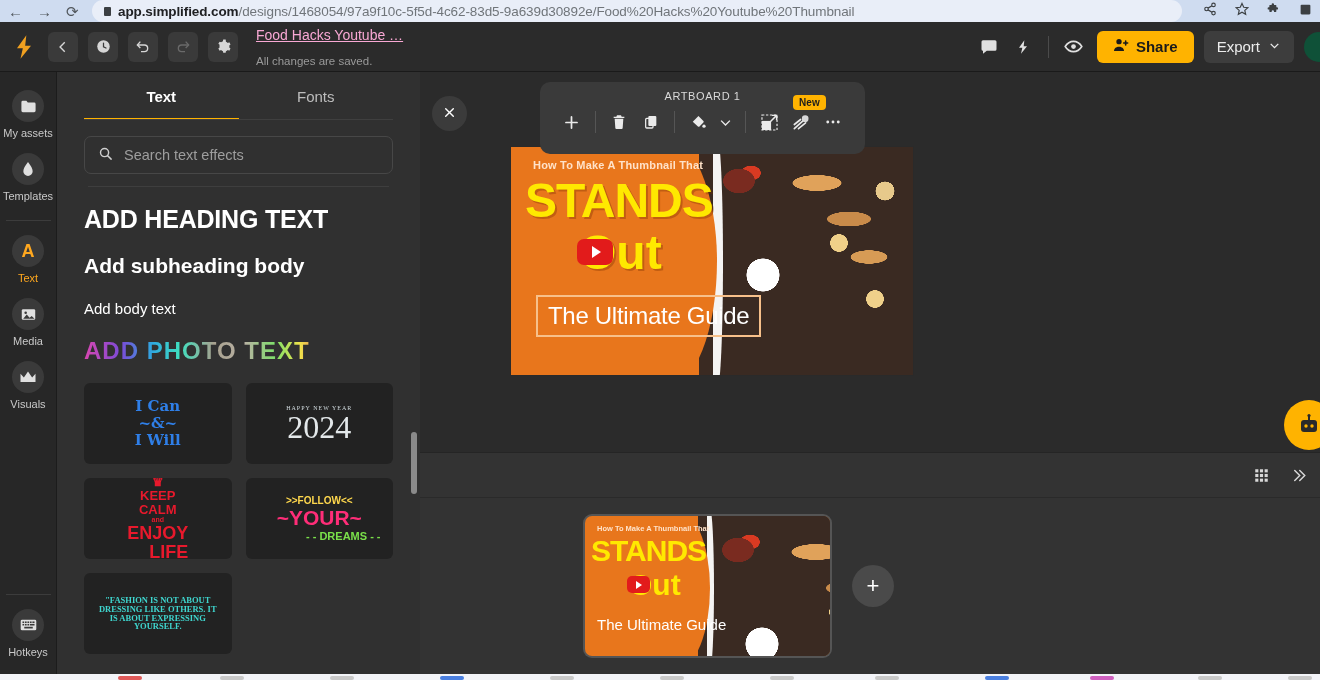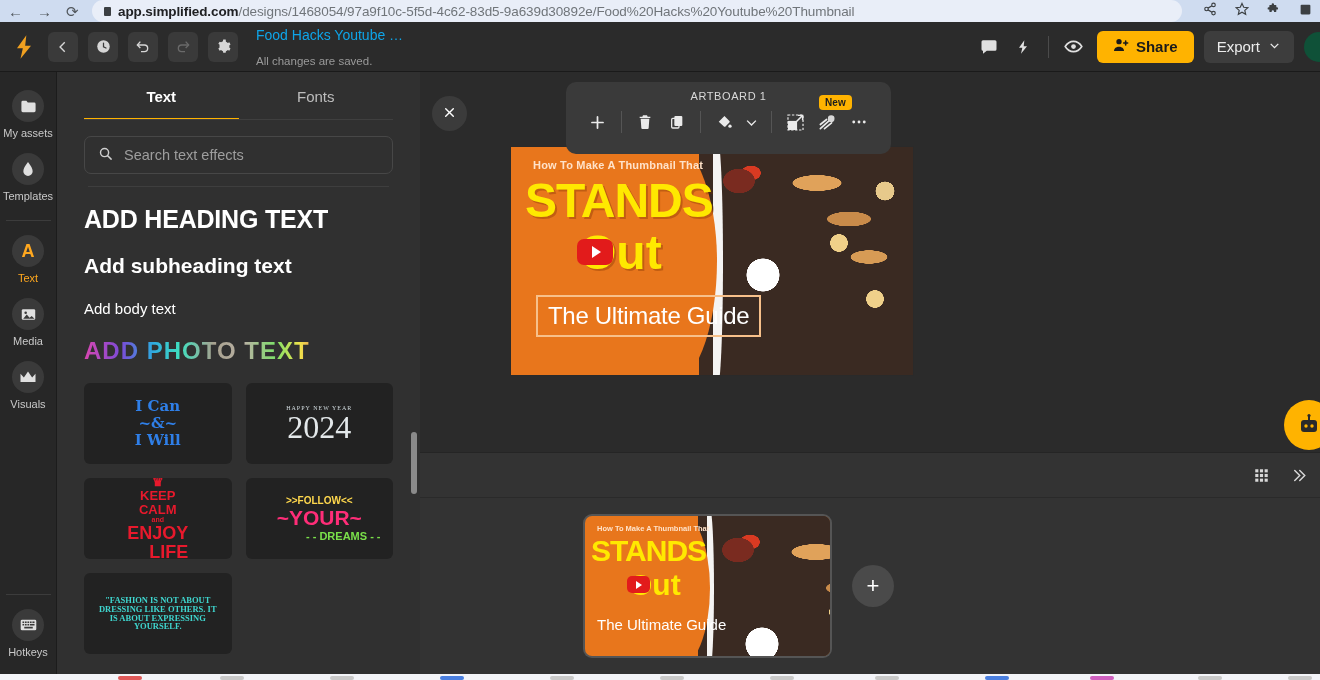--- a/index.html
+++ b/index.html
@@ -49,21 +49,21 @@
     border-bottom: 1px solid #1a1a1a;
   }
   #brand-logo { margin-left: 10px; width: 28px; height: 28px; position: relative; }
   .tb-btn {
     width: 30px; height: 30px; border-radius: 6px; background: #3a3a3a;
     display: flex; align-items: center; justify-content: center;
     color: #d6d6d6; margin-left: 10px; flex: 0 0 auto;
   }
   .tb-btn.disabled { color: #6a6a6a; }
   #doc-meta { margin-left: 18px; }
-  #doc-title { font-size: 14px; color: #0ea5e9; }
+  #doc-title { font-size: 14px; color: #f9a8d4; text-decoration: underline; }
   #doc-status { font-size: 11.5px; color: #9a9a9a; margin-top: 12px; }
   #topbar-right {
     margin-left: auto; display: flex; align-items: center; gap: 0px;
     padding-right: 0px; height: 100%;
   }
   .tr-icon {
     width: 34px; height: 34px; display: flex; align-items: center;
     justify-content: center; color: #e0e0e0;
   }
   .tr-divider { width: 1px; height: 22px; background: #4b4b4b; margin: 0 8px; }
@@ -183,21 +183,21 @@
     display: flex; align-items: center; justify-content: center;
     color: #ffffff; font-size: 15px; z-index: 30;
   }
 
   
   #canvas-area {
     position: absolute; left: 420px; top: 72px; width: 900px; height: 380px;
     background: #2b2b2b;
   }
   #artboard-toolbar {
-    position: absolute; left: 146px; top: 10px; width: 325px; height: 72px;
+    position: absolute; left: 120px; top: 10px; width: 325px; height: 72px;
     background: #3a3a3a; border-radius: 10px; z-index: 20;
   }
   #artboard-toolbar-title {
     text-align: center; color: #d9d9d9; font-size: 11px; letter-spacing: 0.6px;
     padding-top: 8px;
   }
   #artboard-toolbar-icons {
     display: flex; align-items: center; height: 40px; padding: 0 16px; gap: 0px;
   }
   .at-icon {
@@ -519,21 +519,21 @@
       <svg width="15" height="15" viewBox="0 0 24 24" fill="none" stroke="#cfcfcf" stroke-width="2.3">
           <circle cx="10.5" cy="10.5" r="6.5"></circle>
           <path d="M15.5 15.5L21 21" stroke-linecap="round"></path>
         </svg>
     </span>
     <input id="search-input" placeholder="Search text effects" style="">
   </div>
   <div id="search-divider"></div>
 
   <div class="preset-heading">ADD HEADING TEXT</div>
-  <div class="preset-sub">Add subheading text</div>
+  <div class="preset-sub">Add subheading body</div>
   <div class="preset-body">Add body text</div>
   <div class="preset-photo">ADD PHOTO TEXT</div>
 
   <div id="effects-grid">
     <div class="effect-card">
       <div class="eff-ican">
         <div>I Can</div>
         <div>~&amp;~</div>
         <div>I Will</div>
       </div>

